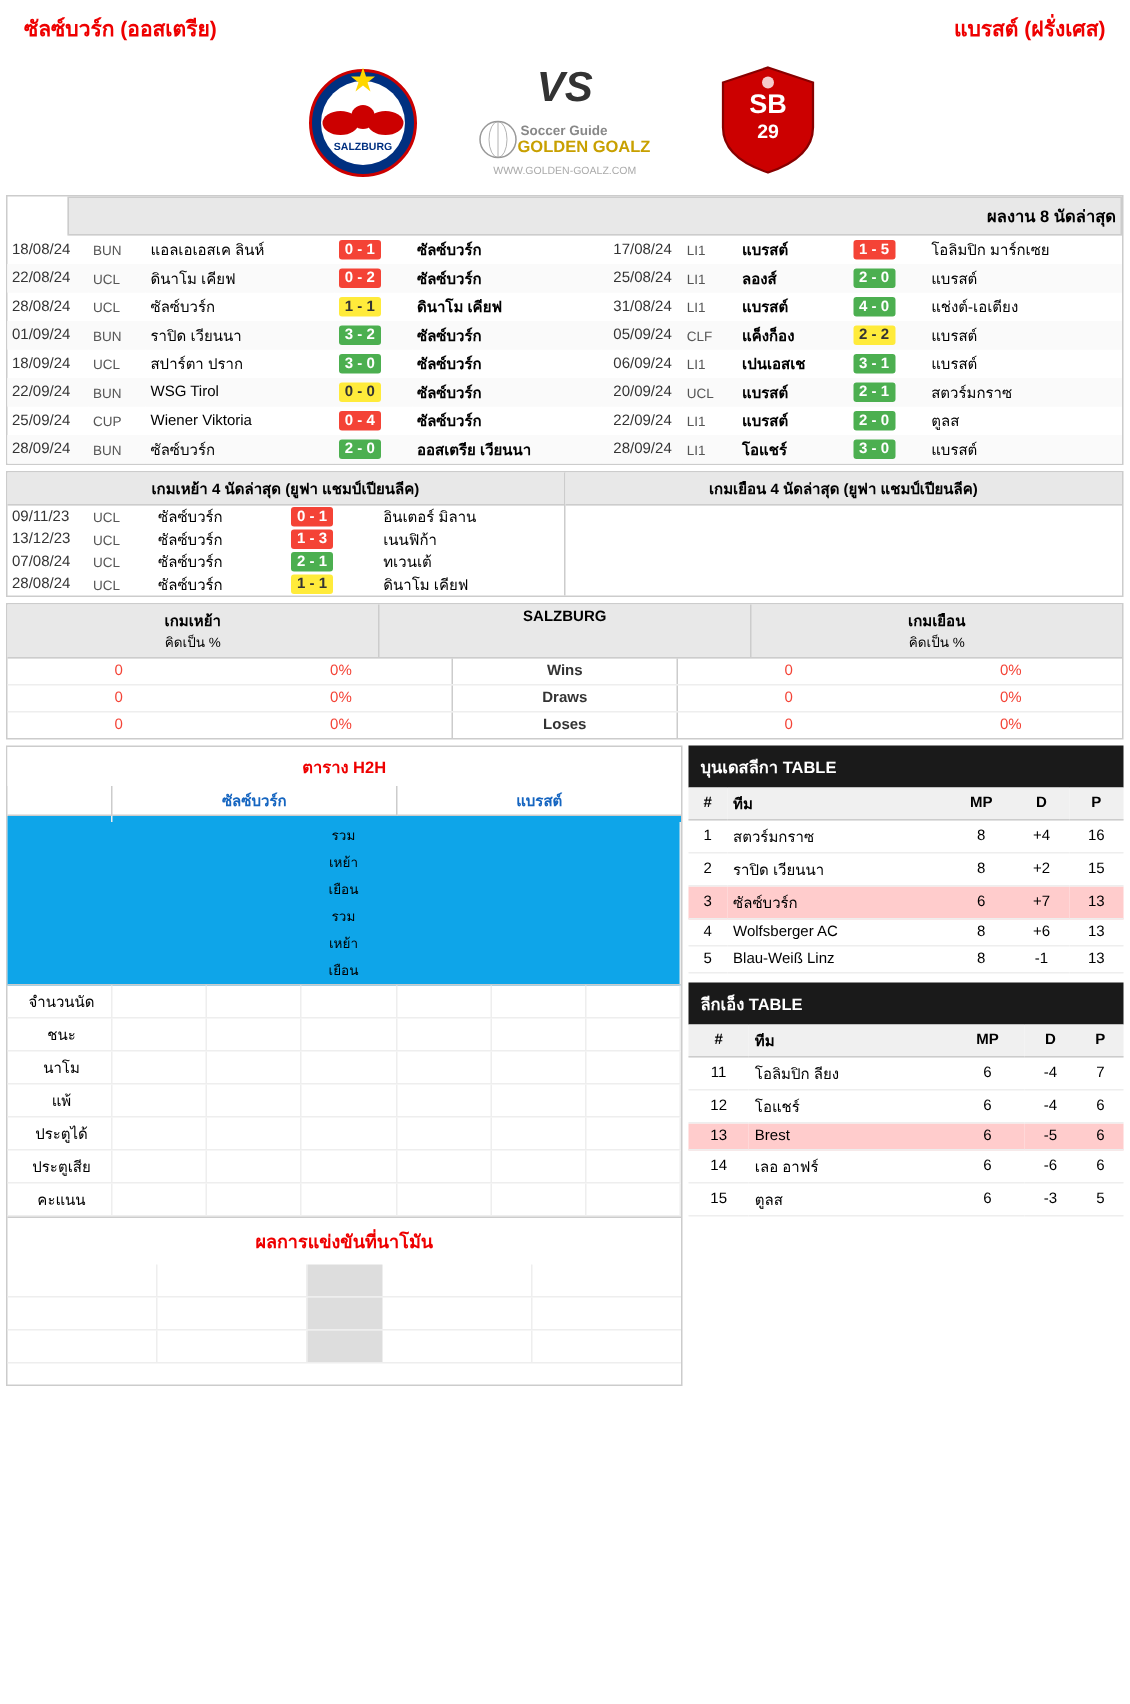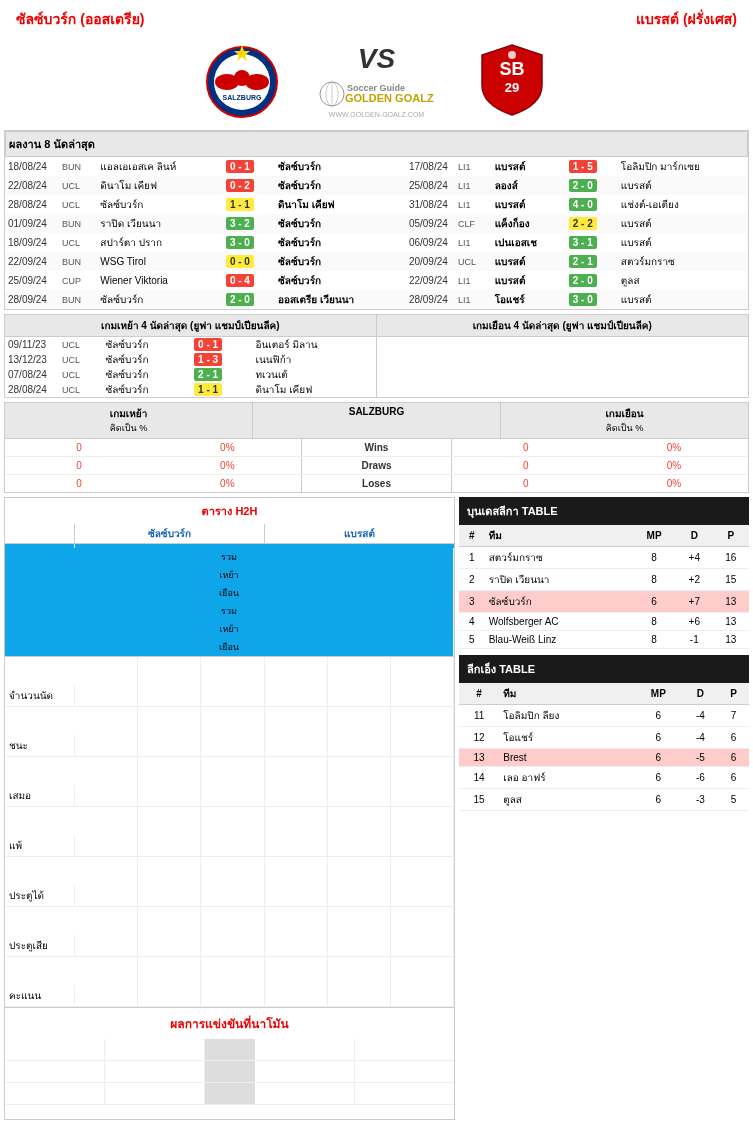--- a/index.html
+++ b/index.html
@@ -40,25 +40,26 @@
       height: 80px;
       display: flex;
       align-items: center;
       justify-content: center;
       flex-direction: column;
     }
 
     
     .section-header {
       background: #e8e8e8;
-      text-align: left;
+      text-align: right;
       padding: 3px;
       font-weight: bold;
       font-size: 11px;
       border: 1px solid #ccc;
+      margin-left: 40px;
     }
 
     
     .results-outer {
       border: 1px solid #ccc;
       margin: 4px 4px;
     }
     .results-table {
       width: 100%;
       border-collapse: collapse;
@@ -203,21 +204,21 @@
       display: flex;
       border-bottom: 1px solid #eee;
       font-size: 10px;
     }
     .h2h-data-cell {
       flex: 1;
       text-align: center;
       padding: 3px 1px;
       border-right: 1px solid #eee;
     }
-    .h2h-data-cell:first-child { width: 60px; flex: none; text-align: left; padding-left: 4px; margin-top: 28px; }
+    .h2h-data-cell:first-child { width: 60px; flex: none; text-align: center; padding-left: 4px; }
 
     .match-history-title {
       text-align: center;
       color: #e00;
       font-weight: bold;
       font-size: 12px;
       padding: 6px;
       border-top: 1px solid #ccc;
     }
     .match-history-area {
@@ -522,21 +523,21 @@
         <div class="h2h-data-row">
     <div class="h2h-data-cell" style="width:70px; flex:none; border-right:1px solid #eee;">ชนะ</div>
     <div class="h2h-data-cell" style="border-right:1px solid #eee;"></div>
     <div class="h2h-data-cell" style="border-right:1px solid #eee;"></div>
     <div class="h2h-data-cell" style="border-right:1px solid #eee;"></div>
     <div class="h2h-data-cell" style="border-right:1px solid #eee;"></div>
     <div class="h2h-data-cell" style="border-right:1px solid #eee;"></div>
     <div class="h2h-data-cell"></div>
   </div>
         <div class="h2h-data-row">
-    <div class="h2h-data-cell" style="width:70px; flex:none; border-right:1px solid #eee;">เสมอ</div>
+    <div class="h2h-data-cell" style="width:70px; flex:none; border-right:1px solid #eee;">นาโม</div>
     <div class="h2h-data-cell" style="border-right:1px solid #eee;"></div>
     <div class="h2h-data-cell" style="border-right:1px solid #eee;"></div>
     <div class="h2h-data-cell" style="border-right:1px solid #eee;"></div>
     <div class="h2h-data-cell" style="border-right:1px solid #eee;"></div>
     <div class="h2h-data-cell" style="border-right:1px solid #eee;"></div>
     <div class="h2h-data-cell"></div>
   </div>
         <div class="h2h-data-row">
     <div class="h2h-data-cell" style="width:70px; flex:none; border-right:1px solid #eee;">แพ้</div>
     <div class="h2h-data-cell" style="border-right:1px solid #eee;"></div>

